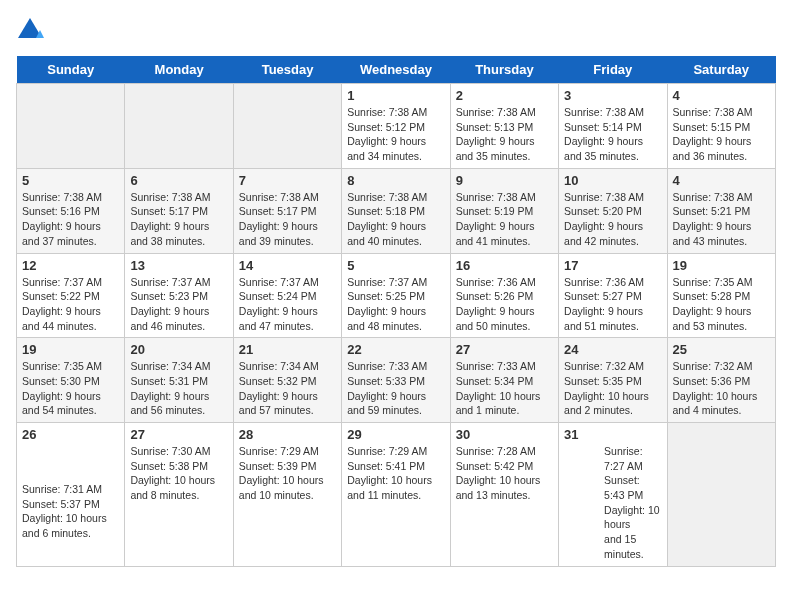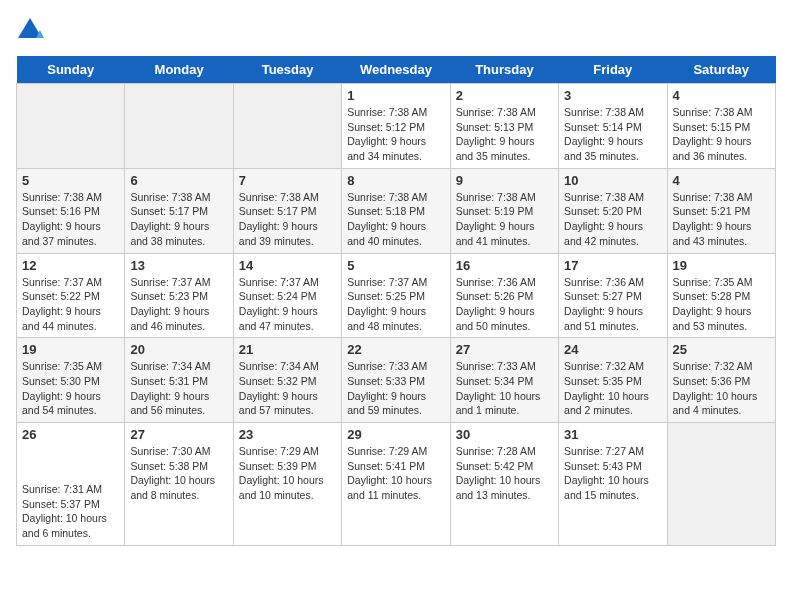--- a/index.html
+++ b/index.html
@@ -321,21 +321,21 @@
 and 6 minutes.</div>
         </td>
         <td>
           <div class="cell-date">27</div>
           <div class="cell-info" style="white-space: pre-line;">Sunrise: 7:30 AM
 Sunset: 5:38 PM
 Daylight: 10 hours
 and 8 minutes.</div>
         </td>
         <td>
-          <div class="cell-date">23</div>
+          <div class="cell-date">28</div>
           <div class="cell-info" style="white-space: pre-line;">Sunrise: 7:29 AM
 Sunset: 5:39 PM
 Daylight: 10 hours
 and 10 minutes.</div>
         </td>
         <td>
           <div class="cell-date">29</div>
           <div class="cell-info" style="white-space: pre-line;">Sunrise: 7:29 AM
 Sunset: 5:41 PM
 Daylight: 10 hours
@@ -343,21 +343,21 @@
         </td>
         <td>
           <div class="cell-date">30</div>
           <div class="cell-info" style="white-space: pre-line;">Sunrise: 7:28 AM
 Sunset: 5:42 PM
 Daylight: 10 hours
 and 13 minutes.</div>
         </td>
         <td>
           <div class="cell-date">31</div>
-          <div class="cell-info" style="white-space: pre-line;">Sunrise: 7:27 AM
+          <div class="cell-info" style="white-space: pre-line; margin-left: 40px;">Sunrise: 7:27 AM
 Sunset: 5:43 PM
 Daylight: 10 hours
 and 15 minutes.</div>
         </td>
         <td class="empty"></td>
       </tr>
     </tbody>
 </table>
 
 </body></html>

